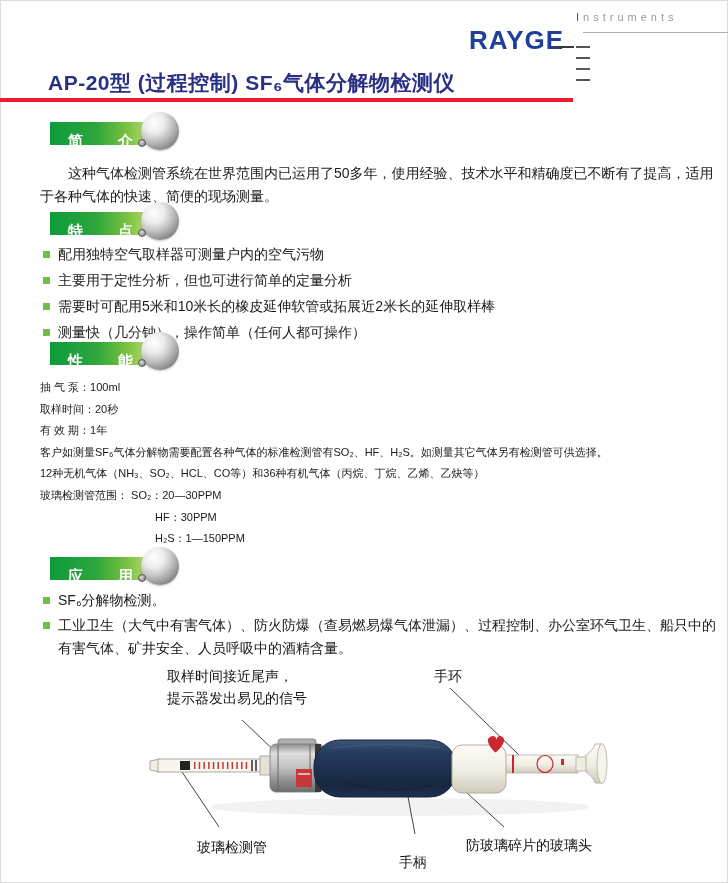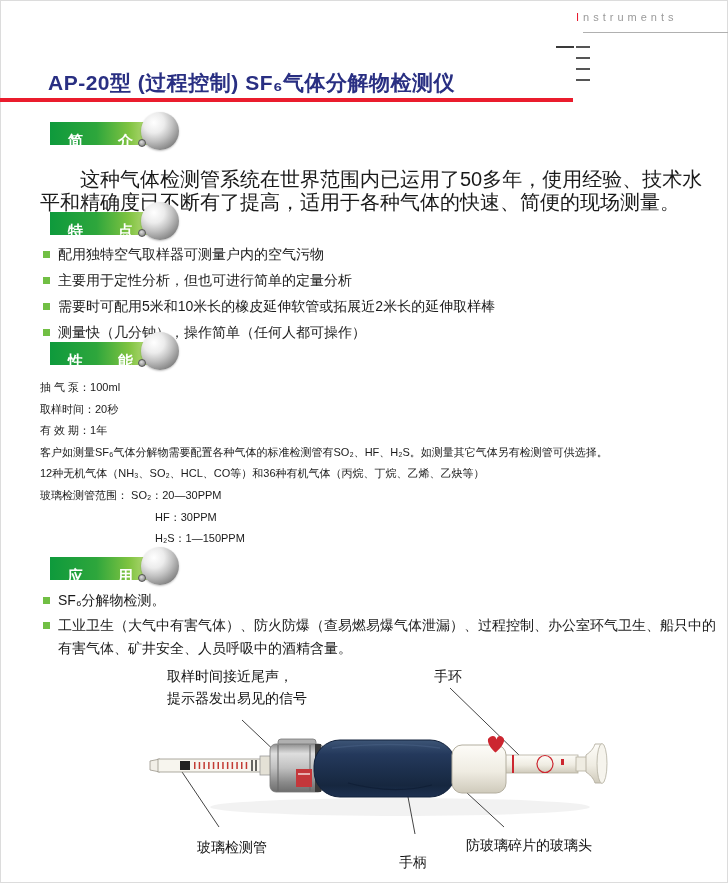--- a/index.html
+++ b/index.html
@@ -24,21 +24,21 @@
   .sec-bar{position:absolute;left:0;top:10px;width:116px;height:23px;box-sizing:border-box;
            padding-left:18px;display:flex;align-items:center;
            background:linear-gradient(90deg,#0e9a3c 0%,#2ea63c 40%,#7fc341 68%,#b9db7c 86%,#eaf4d6 100%);}
   .sec-label{color:#fff;font-weight:bold;font-size:15px;letter-spacing:10px;white-space:nowrap;margin-top:16px;}
   .sphere{position:absolute;left:91px;top:0px;width:38px;height:38px;border-radius:50%;
           background:radial-gradient(circle at 34% 28%,#ffffff 0%,#ececec 28%,#c2c2c2 50%,#8d8d8d 74%,#5f5f5f 92%,#4c4c4c 100%);
           box-shadow:0 1px 2px rgba(0,0,0,.25);}
   .screw{position:absolute;left:88px;top:27px;width:8px;height:8px;border-radius:50%;box-sizing:border-box;
          background:radial-gradient(circle at 40% 35%,#ddd,#777);border:1px solid #555;}
   
-  .intro-p{position:absolute;left:40px;top:148px;width:674px;font-size:20px;line-height:22.5px;text-indent:2em;}
+  .intro-p{position:absolute;left:40px;top:148px;width:674px;font-size:14px;line-height:22.5px;text-indent:2em;}
   .blist{position:absolute;left:40px;width:680px;font-size:14px;list-style:none;margin:0;padding:0;}
   .blist .item{position:relative;padding-left:18px;}
   .blt{position:absolute;left:3px;width:7px;height:7px;background:#71bf44;}
   .features{top:241px;}
   .features .item{line-height:26px;}
   .features .blt{top:10px;}
   .apps{top:589px;}
   .apps .item{line-height:23px;margin-bottom:2px;}
   .apps .blt{top:8px;}
   .perf{position:absolute;left:40px;top:377px;width:688px;font-size:11px;line-height:21.6px;}
@@ -51,20 +51,21 @@
   .lbl-strap{left:434px;top:668px;}
   .lbl-tube{left:197px;top:839px;}
   .lbl-handle{left:399px;top:854px;text-align:right;}
   .lbl-head{left:466px;top:837px;}
 </style>
 </head>
 <body>
 
 <div class="page">
 
+  <div class="brand">RAYGE</div>
   <div class="brand-underscore"></div>
   <div class="tagline">
     <span class="init">I</span><span>nstruments</span>
   </div>
   <div class="tagline-rule"></div>
   <div class="dash" style="top:46px"></div>
   <div class="dash" style="top:57px"></div>
   <div class="dash" style="top:68px"></div>
   <div class="dash" style="top:79px"></div>
 

